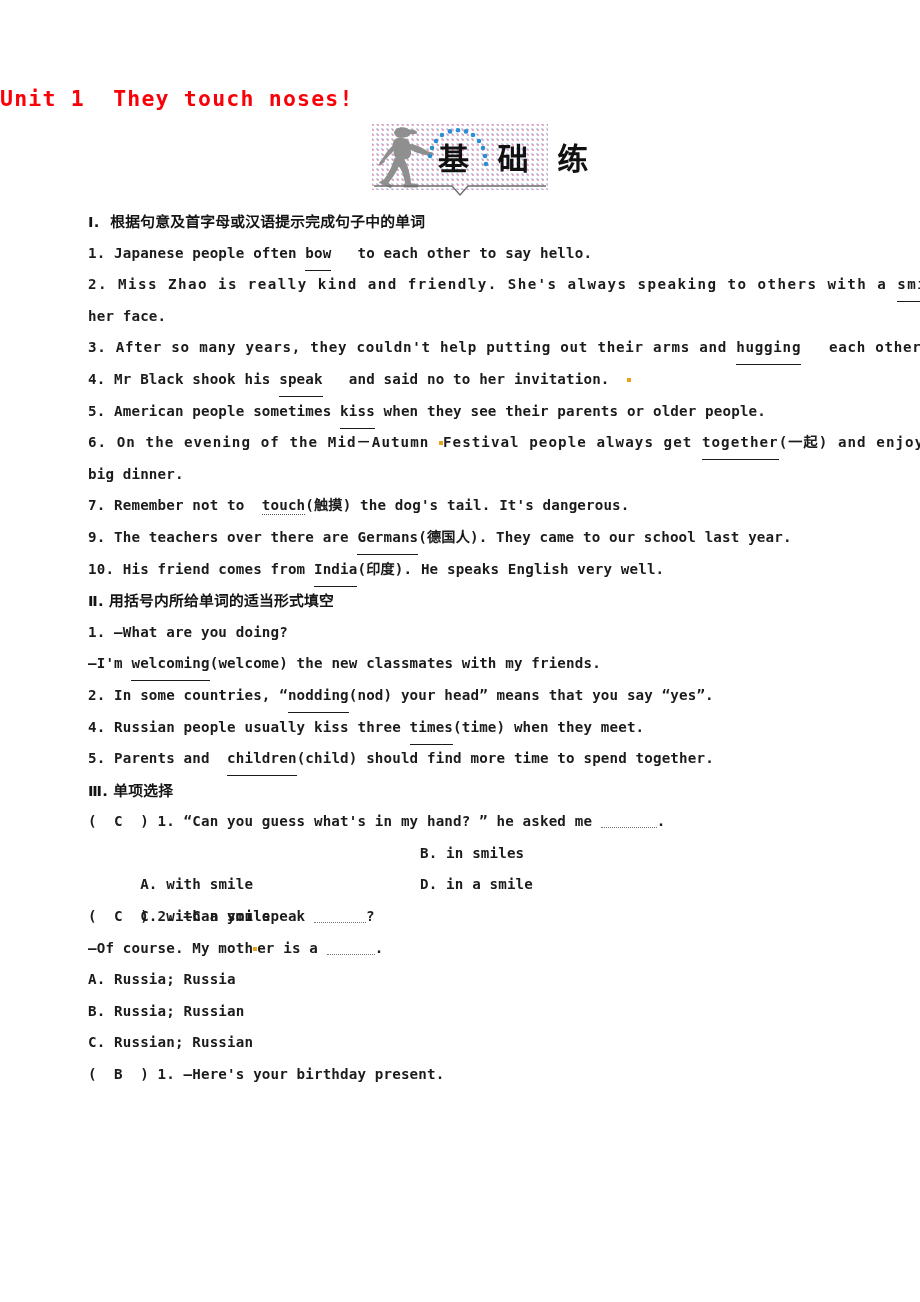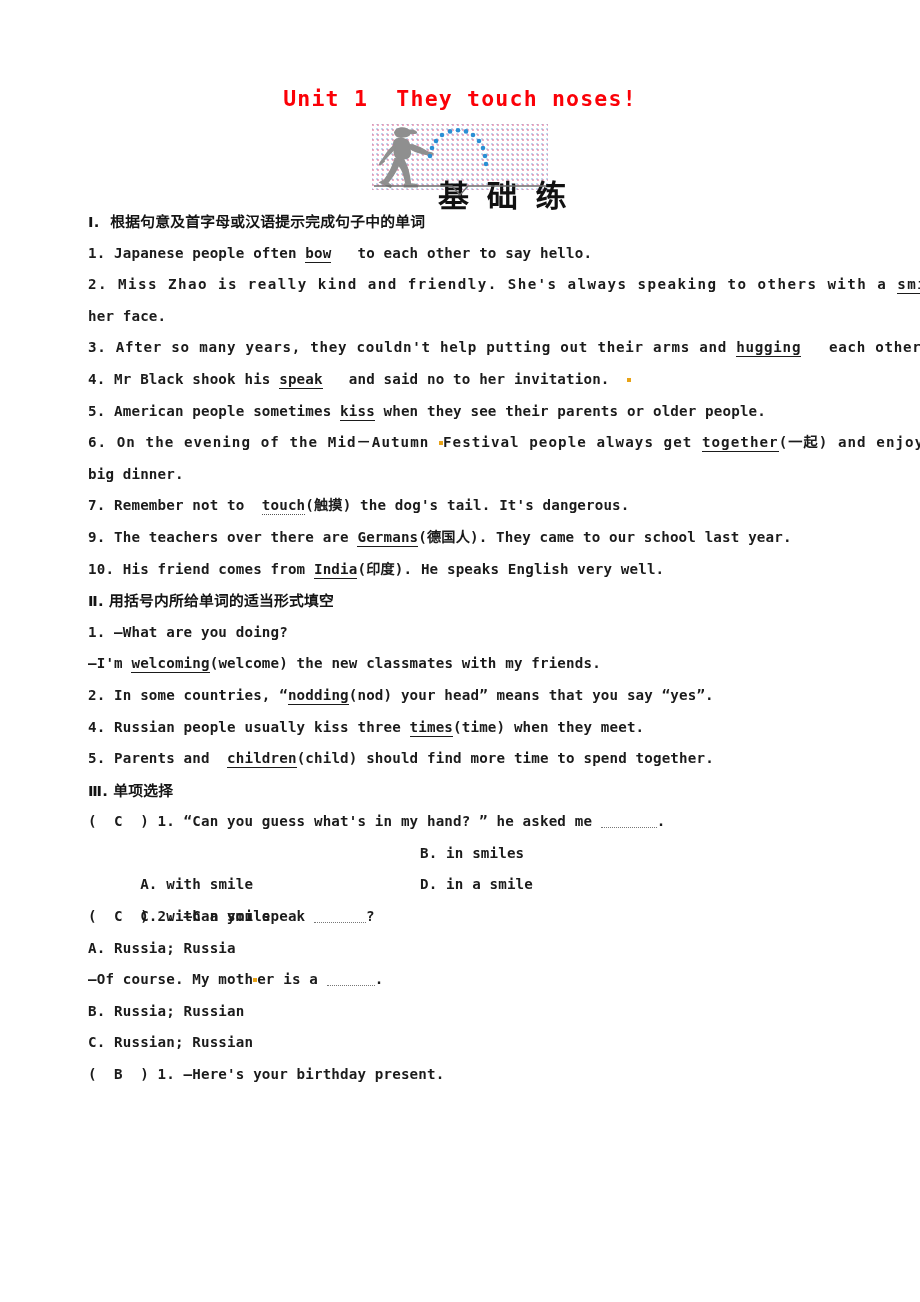--- a/index.html
+++ b/index.html
@@ -22,21 +22,20 @@
     inset: 0;
     padding: 0;
   }
 
   
   .unit-title {
     position: absolute;
     left: 0;
     right: 0;
     top: 86px;
-    text-align: center;
     color: #fb0007;
     font-family: "DejaVu Sans Mono", "Liberation Mono", monospace;
     font-size: 21.5px;
     font-weight: bold;
     letter-spacing: 1.2px;
     white-space: pre;
   }
 
   
   .badge {
@@ -69,28 +68,27 @@
     position: absolute;
     left: 54px;
     top: 2px;
     width: 64px;
     height: 46px;
   }
   .badge-text {
     position: absolute;
     left: 66px;
     top: 22px;
-    font-family: Liberation Serif, serif;
+    font-family: Liberation Mono, monospace;
     font-size: 31px;
     font-weight: bold;
     color: #111111;
     letter-spacing: 5px;
     line-height: 1;
     white-space: pre;
-    margin-top: 35px;
   }
   .badge-rule {
     position: absolute;
     left: 0;
     top: 60px;
     width: 176px;
     height: 14px;
   }
 
   
@@ -122,21 +120,21 @@
   }
 
   
   .line.wide  { letter-spacing: 1.45px; }
   .line.wide2 { letter-spacing: 1.05px; }
   .line.wide3 { letter-spacing: 0.72px; }
 
   u.ans {
     text-decoration: none;
     border-bottom: 1.3px solid #1b1b1b;
-    padding-bottom: 1px;
+    padding-bottom: 9px;
   }
   u.ansd {
     text-decoration: none;
     border-bottom: 1.2px dotted #555;
     padding-bottom: 1px;
   }
 
   .blank {
     display: inline-block;
     border-bottom: 1.2px dotted #777;
@@ -265,22 +263,22 @@
       <span>A. with smile</span>
       <span class="choice-b">B. in smiles</span>
     </div>
     <div class="choice-row">
       <span>C. with a smile</span>
       <span class="choice-b">D. in a smile</span>
     </div>
 
     <div class="line"><span>(  C  ) 2. —Can you speak </span><span class="blank w2"></span><span>?</span></div>
 
+    <div class="line"><span>—Of course. My moth</span><span class="mark"></span><span>er is a </span><span class="blank w3"></span><span>.</span></div>
+
     <div class="line">A. Russia; Russia</div>
-
-    <div class="line"><span>—Of course. My moth</span><span class="mark"></span><span>er is a </span><span class="blank w3"></span><span>.</span></div>
     <div class="line">B. Russia; Russian</div>
     <div class="line">C. Russian; Russian</div>
 
     <div class="line">(  B  ) 1. —Here's your birthday present.</div>
 
   </div>
 </div>
 
 </body></html>

